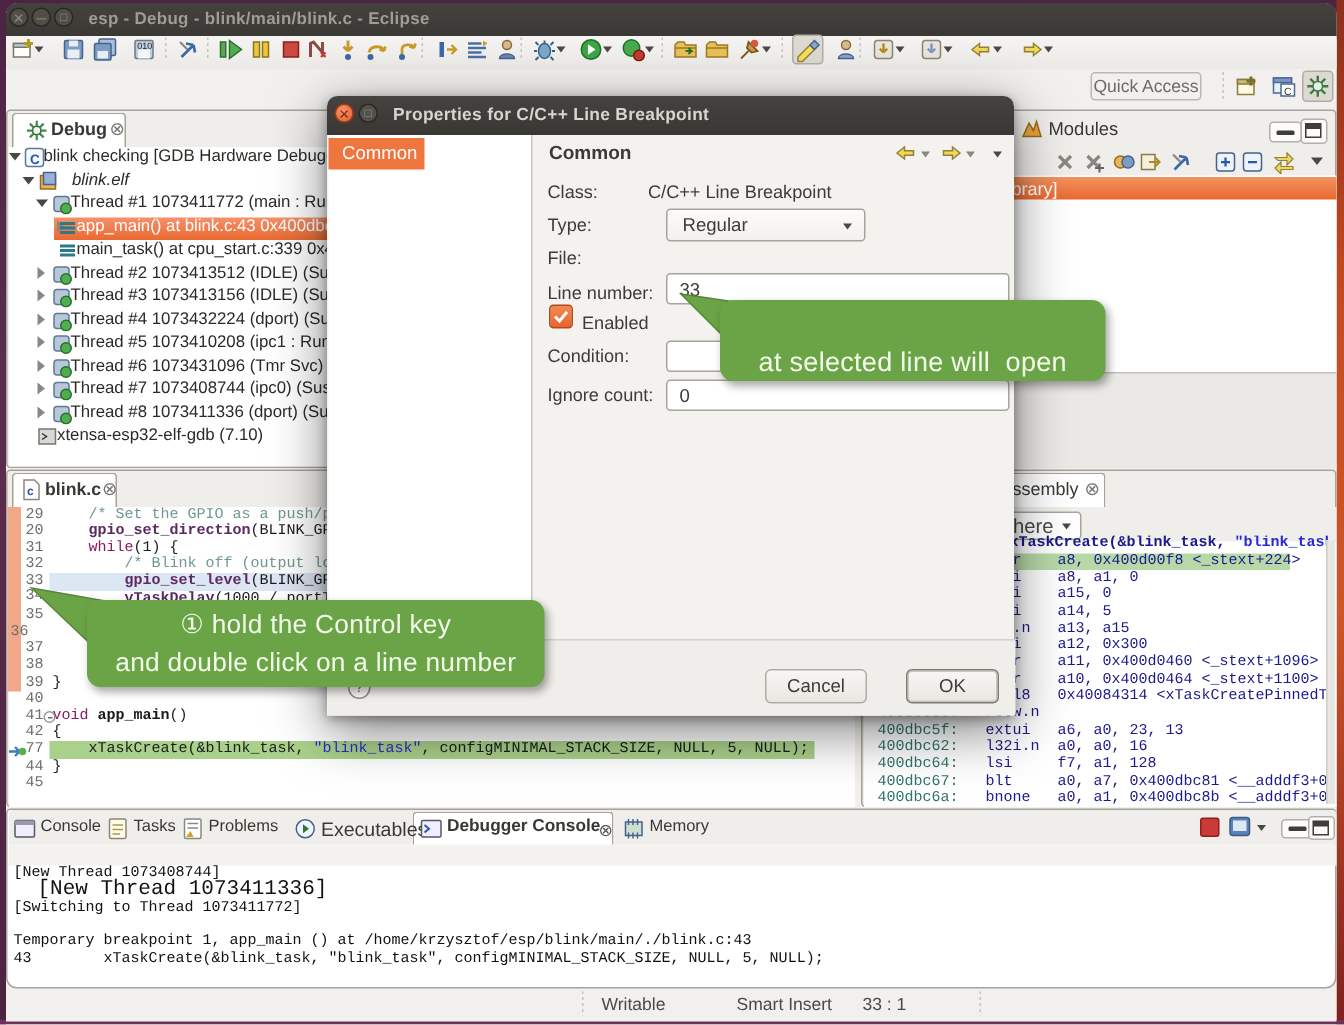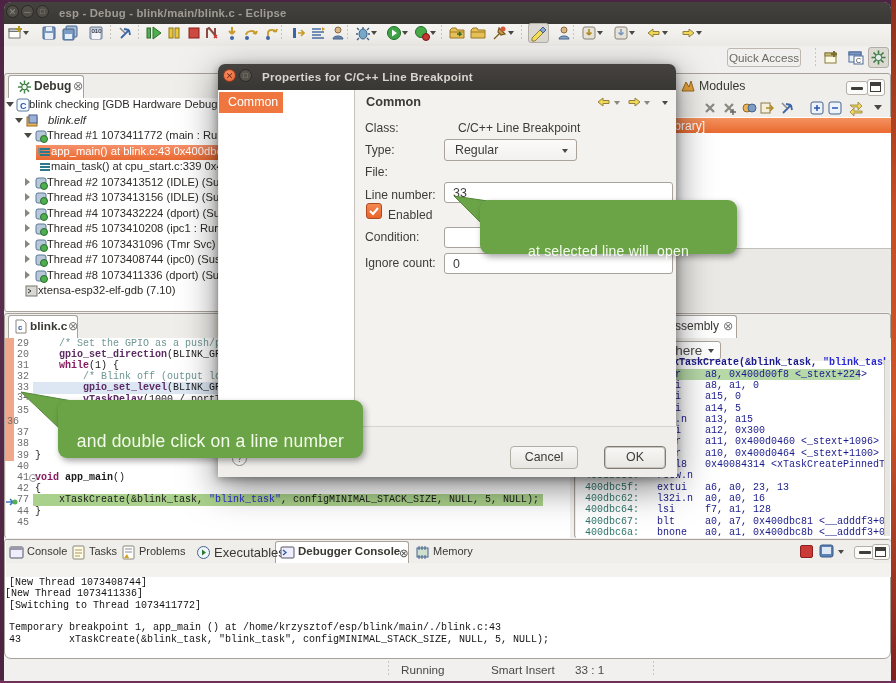--- a/index.html
+++ b/index.html
@@ -10,21 +10,21 @@
 .panel{position:absolute;background:#f0eeeb;border:1px solid #a8a29a;border-radius:3px}
 .wtab{position:absolute;background:#fff;border:1px solid #a8a29a;border-bottom:none;border-radius:3px 3px 0 0}
 .tabtxt{font-size:12.3px;color:#333;position:absolute;white-space:pre}
 .mono{font-family:"Liberation Mono",monospace;white-space:pre;position:absolute}
 .tree{position:absolute;font-size:11.2px;color:#2d2b28;white-space:pre}
 .lbl{position:absolute;font-size:12.1px;color:#3e3c38;white-space:pre}
 .inp{position:absolute;background:#fff;border:1px solid #a9a39b;border-radius:3px}
 .co{position:absolute;background:#6ba446;border-radius:9px;box-shadow:2px 3px 6px rgba(0,0,0,.35);z-index:30}
 .cotx{position:absolute;width:100%;text-align:center;color:#f3fbeb;font-size:17.5px;letter-spacing:.2px;white-space:pre}
 .arrD{position:absolute;width:0;height:0;border-left:3.5px solid transparent;border-right:3.5px solid transparent;border-top:4px solid #4a4843}
-</style><style>c{color:#6f9794}k{color:#881a5e;font-weight:bold}f{color:#5c2a63;font-weight:bold}b{font-weight:bold}v{color:#2a2ad4}</style></head>
+</style><style>c{color:#6f9794}k{color:#881a5e;font-weight:normal}f{color:#5c2a63;font-weight:bold}b{font-weight:bold}v{color:#2a2ad4}</style></head>
 <body>
 
 <div class="abs" style="left:0;top:0;width:896px;height:26px;background:#4d2343"></div>
 <div class="abs" style="left:0;top:0;width:4px;height:683px;background:linear-gradient(#4d2343,#5b2d4f 40%,#4b2440)"></div>
 <div class="abs" style="left:891px;top:0;width:5px;height:683px;background:linear-gradient(#8c2f1d,#c64c22 30%,#cf5527 60%,#7e2020)"></div>
 <div class="abs" style="left:0;top:680px;width:896px;height:3px;background:#6e3158"></div>
 
 <div class="abs" style="left:4px;top:2px;width:887px;height:679px;background:#f1f0ee;border-radius:8px 8px 0 0"></div>
 
 <div class="abs" style="left:4px;top:2px;width:887px;height:22px;background:linear-gradient(#45423e,#3a3835);border-radius:7px 7px 0 0">
@@ -339,29 +339,29 @@
   <div class="arrD" style="left:833px;top:10px"></div>
   <div class="abs" style="left:849px;top:6px;width:22px;height:13px;background:#fbfbfa;border:1px solid #b5afa7;border-radius:3px">
       <div class="abs" style="left:4px;top:4px;width:12px;height:3px;background:#3f3d39;border-radius:1px"></div>
     </div>
   <div class="abs" style="left:867px;top:4px;width:18px;height:16px;background:#fbfbfa;border:1px solid #b5afa7;border-radius:3px">
       <div class="abs" style="left:2px;top:2px;width:11px;height:10px;border:1.5px solid #3f3d39;border-top-width:4px"></div>
     </div>
   <div class="abs" style="left:1px;top:23px;width:885px;height:14px;background:#f4f2ef"></div>
   <div id="constext">
       <div class="mono" style="left:4px;top:37px;font-size:10px;line-height:11.3px;color:#111">[New Thread 1073408744]</div>
-      <div class="mono" style="left:0;top:48.3px;font-size:10px;line-height:11.3px;color:#111">[New Thread 1073411336]</div>
+      <div class="mono" style="left:20px;top:48.3px;font-size:14px;line-height:11.3px;color:#111">[New Thread 1073411336]</div>
       <div class="mono" style="left:4px;top:59.599999999999994px;font-size:10px;line-height:11.3px;color:#111">[Switching to Thread 1073411772]</div>
       <div class="mono" style="left:4px;top:70.89999999999999px;font-size:10px;line-height:11.3px;color:#111"></div>
       <div class="mono" style="left:4px;top:82.19999999999999px;font-size:10px;line-height:11.3px;color:#111">Temporary breakpoint 1, app_main () at /home/krzysztof/esp/blink/main/./blink.c:43</div>
       <div class="mono" style="left:4px;top:93.49999999999999px;font-size:10px;line-height:11.3px;color:#111">43        xTaskCreate(&amp;blink_task, "blink_task", configMINIMAL_STACK_SIZE, NULL, 5, NULL);</div>
     </div>
 </div>
 
-<div class="abs" style="left:401px;top:663px;font-size:11.7px;color:#4b4945">Running</div>
+<div class="abs" style="left:401px;top:663px;font-size:11.7px;color:#4b4945">Writable</div>
 <div class="abs" style="left:491px;top:663px;font-size:11.7px;color:#4b4945">Smart Insert</div>
 <div class="abs" style="left:575px;top:663px;font-size:11.7px;color:#4b4945">33 : 1</div>
 <div class="sep" style="left:653px;top:661px;height:16px"></div>
 <div class="sep" style="left:388px;top:661px;height:16px"></div>
 
 <div class="abs" style="left:218px;top:64px;width:458px;height:413px;z-index:20;border-radius:7px 7px 0 0;box-shadow:0 10px 36px rgba(0,0,0,.5),0 2px 8px rgba(0,0,0,.35)">
   <div class="abs" style="left:0;top:0;width:458px;height:26px;background:linear-gradient(#454240,#393734);border-radius:7px 7px 0 0">
     <div class="abs" style="left:5px;top:5px;width:13px;height:13px;border-radius:50%;background:radial-gradient(circle at 40% 35%,#f6926a,#e45f2c);border:1px solid #9e3a18;color:#7e2a10;font-size:9px;text-align:center;line-height:12px">✕</div>
     <div class="abs" style="left:21px;top:5px;width:13px;height:13px;border-radius:50%;background:#54514b;border:1px solid #2a2825;color:#95928b;font-size:8px;text-align:center;line-height:12px">□</div>
     <div class="abs" style="left:44px;top:6px;font-size:11.6px;font-weight:bold;color:#d8d5cf;letter-spacing:.2px;white-space:pre">Properties for C/C++ Line Breakpoint</div>
@@ -375,21 +375,21 @@
           <path d="M2 7l5-4v2.5h6v3H7V11z" fill="#f0d758" stroke="#94803a"></path>
         </svg></div>
       <div class="arrD" style="left:396px;top:37px;border-top-color:#8a8780"></div>
       <div class="abs" style="left:408px;top:31px"><svg width="16" height="14">
           <path d="M14 7L9 3v2.5H3v3h6V11z" fill="#f0d758" stroke="#94803a"></path>
         </svg></div>
       <div class="arrD" style="left:426px;top:37px;border-top-color:#8a8780"></div>
       <div class="arrD" style="left:444px;top:37px"></div>
     </div>
   <div class="lbl" style="left:147px;top:57px">Class:</div>
-    <div class="lbl" style="left:240px;top:57px">C/C++ Line Breakpoint</div>
+    <div class="lbl" style="left:214px;top:57px">C/C++ Line Breakpoint</div>
   <div class="lbl" style="left:147px;top:101px">File:</div>
   <div class="lbl" style="left:147px;top:124px">Line number:</div>
   <div class="lbl" style="left:170px;top:144px">Enabled</div>
   <div class="lbl" style="left:147px;top:166px">Condition:</div>
   <div class="lbl" style="left:147px;top:192px">Ignore count:</div>
   <div class="lbl" style="left:147px;top:79px">Type:</div>
   <div class="inp" style="left:226px;top:75px;width:133px;height:22px;background:linear-gradient(#fcfbfa,#f3f1ee)">
       <span class="abs" style="left:10px;top:3px;font-size:12.4px;color:#3e3c38">Regular</span>
       <span class="arrD" style="left:117px;top:9px"></span>
     </div>
@@ -407,27 +407,28 @@
   <div class="abs" style="left:1px;top:362px;width:458px;height:51px;background:#efeeea;border-top:1px solid #d6d2cc"></div>
   <div class="abs" style="left:14px;top:387px;width:15px;height:15px;border-radius:50%;border:1px solid #8f8b84;color:#6e6a63;font-size:10px;text-align:center;line-height:14px;background:#f6f5f2">?</div>
   <div class="abs" style="left:292px;top:382px;width:68px;height:23px;background:linear-gradient(#f8f7f5,#e8e6e2);border:1px solid #b1aca4;border-radius:4px;font-size:12.4px;color:#3e3c38;text-align:center;line-height:21px">Cancel</div>
   <div class="abs" style="left:386px;top:382px;width:62px;height:23px;background:linear-gradient(#f8f7f5,#e8e6e2);border:1px solid #807c75;border-radius:4px;font-size:12.4px;color:#3e3c38;text-align:center;line-height:21px;box-shadow:0 0 0 1px #c9c5be inset">OK</div>
 </div>
 
 <svg class="abs" style="left:0;top:355px;z-index:30" width="120" height="90">
     <polygon points="21,37 78,47 60,74" fill="#6ba446" stroke="#55863a" stroke-width="1"></polygon>
   </svg>
 <div class="co" style="left:58px;top:400px;width:305px;height:58px">
+  <div class="cotx" style="top:6px">① hold the Control key</div>
   <div class="cotx" style="top:31px">and double click on a line number</div>
 </div>
 <svg class="abs" style="left:440px;top:180px;z-index:30" width="120" height="60">
     <polygon points="14,16 75,25 50,52" fill="#6ba446" stroke="#55863a" stroke-width="1"></polygon>
   </svg>
 <div class="co" style="left:480px;top:200px;width:257px;height:54px">
-  <div class="cotx" style="top:43px;font-size:14px">at selected line will  open</div>
+  <div class="cotx" style="top:31px;font-size:18px">at selected line will  open</div>
 </div>
 <div>
     <div class="ic" style="left:8px;top:25px"><svg width="16" height="16">
         <rect x="1" y="4" width="11" height="9" fill="#fdfdfb" stroke="#7b7468"></rect>
         <rect x="1" y="4" width="11" height="2.5" fill="#b8cede" stroke="#7b7468"></rect>
         <path d="M11 1v6M8 4h6" stroke="#b09a20" stroke-width="2"></path>
       </svg></div>
     <div class="arrD" style="left:23px;top:31px"></div>
     <div class="ic" style="left:41px;top:25px"><svg width="16" height="16">
         <rect x="2" y="2" width="12" height="12" rx="1" fill="#7d9cc3" stroke="#44628c"></rect>

